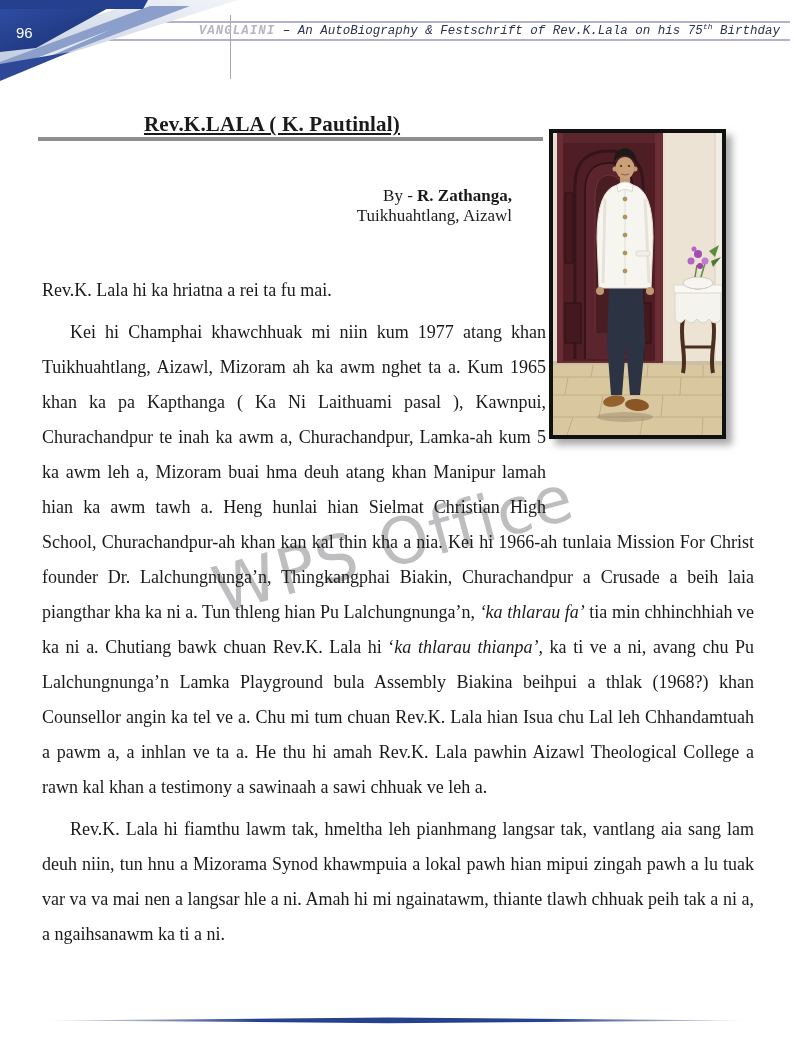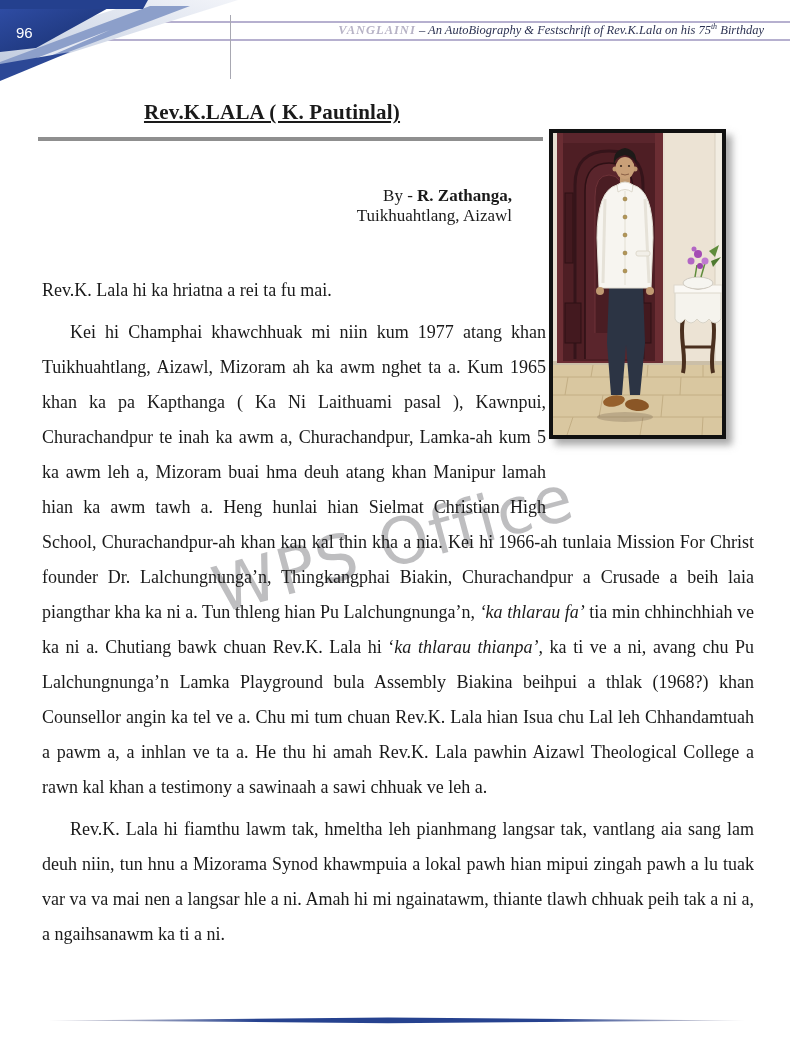--- a/index.html
+++ b/index.html
@@ -6,28 +6,28 @@
   .page{
     position:relative;width:794px;height:1058px;background:#ffffff;
     overflow:hidden;font-family:"Liberation Serif",serif;color:#1a1a1a;
   }
   
   .hline{position:absolute;left:60px;right:4px;height:2px;background:#b6b0cf;z-index:1;}
   .hline-top{top:21px;}
   .hline-bottom{top:39px;}
   .vline{position:absolute;left:230px;top:15px;width:1px;height:64px;background:#a8a8b2;z-index:1;}
   .running-header{
-    position:absolute;top:22px;right:30px;z-index:2;white-space:nowrap;
-    font-family:Liberation Serif, serif;font-style:italic;font-size:12.5px;color:#2c3252;text-align:center;
+    position:absolute;top:22px;right:14px;z-index:2;white-space:nowrap;
+    font-family:Liberation Mono, monospace;font-style:italic;font-size:12.5px;color:#2c3252;text-align:center;
   }
   .journal{font-weight:bold;color:#b7b3c6;letter-spacing:1px;}
   .running-header sup{font-size:8px;}
   .corner{position:absolute;left:0;top:0;z-index:3;}
   
-  .article-title-wrap{position:absolute;top:100px;left:42px;width:460px;text-align:center;z-index:2;}
+  .article-title-wrap{position:absolute;top:112px;left:42px;width:460px;text-align:center;z-index:2;}
   .article-title{font-size:21px;font-weight:bold;text-decoration:underline;letter-spacing:.2px;}
   .title-divider{position:absolute;top:137px;left:38px;width:505px;height:4px;background:#8f8f8f;z-index:2;}
   .byline{position:absolute;top:150px;left:42px;width:470px;text-align:right;
           font-size:17px;line-height:19.5px;z-index:2;margin-top:36px;}
   .author{font-weight:bold;}
   
   .photo{position:absolute;left:549px;top:129px;margin:0;padding:0;line-height:0;
          border:4px solid #111;box-shadow:6px 6px 7px rgba(100,100,100,.55);z-index:4;background:#e7ded0;}
   
   .watermark{

